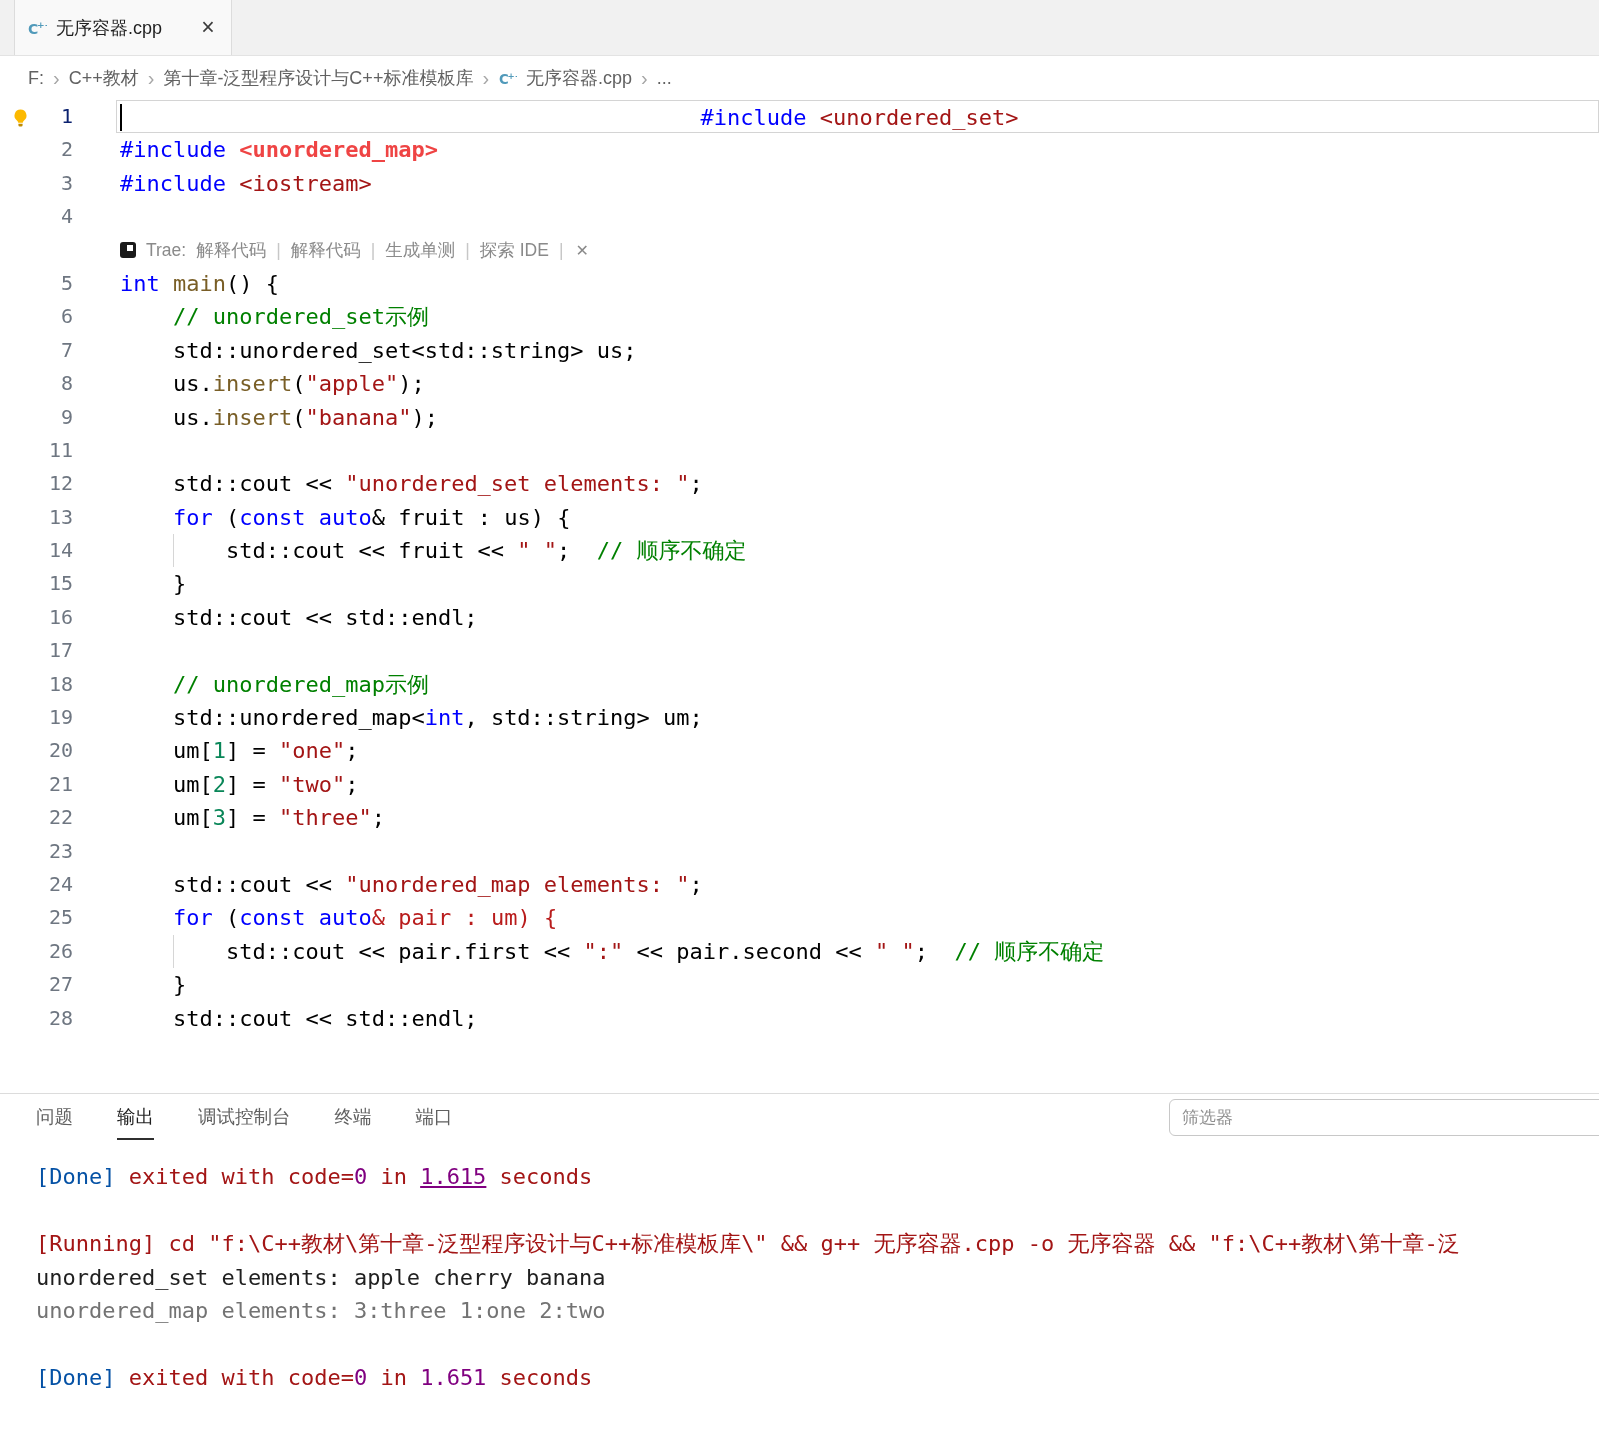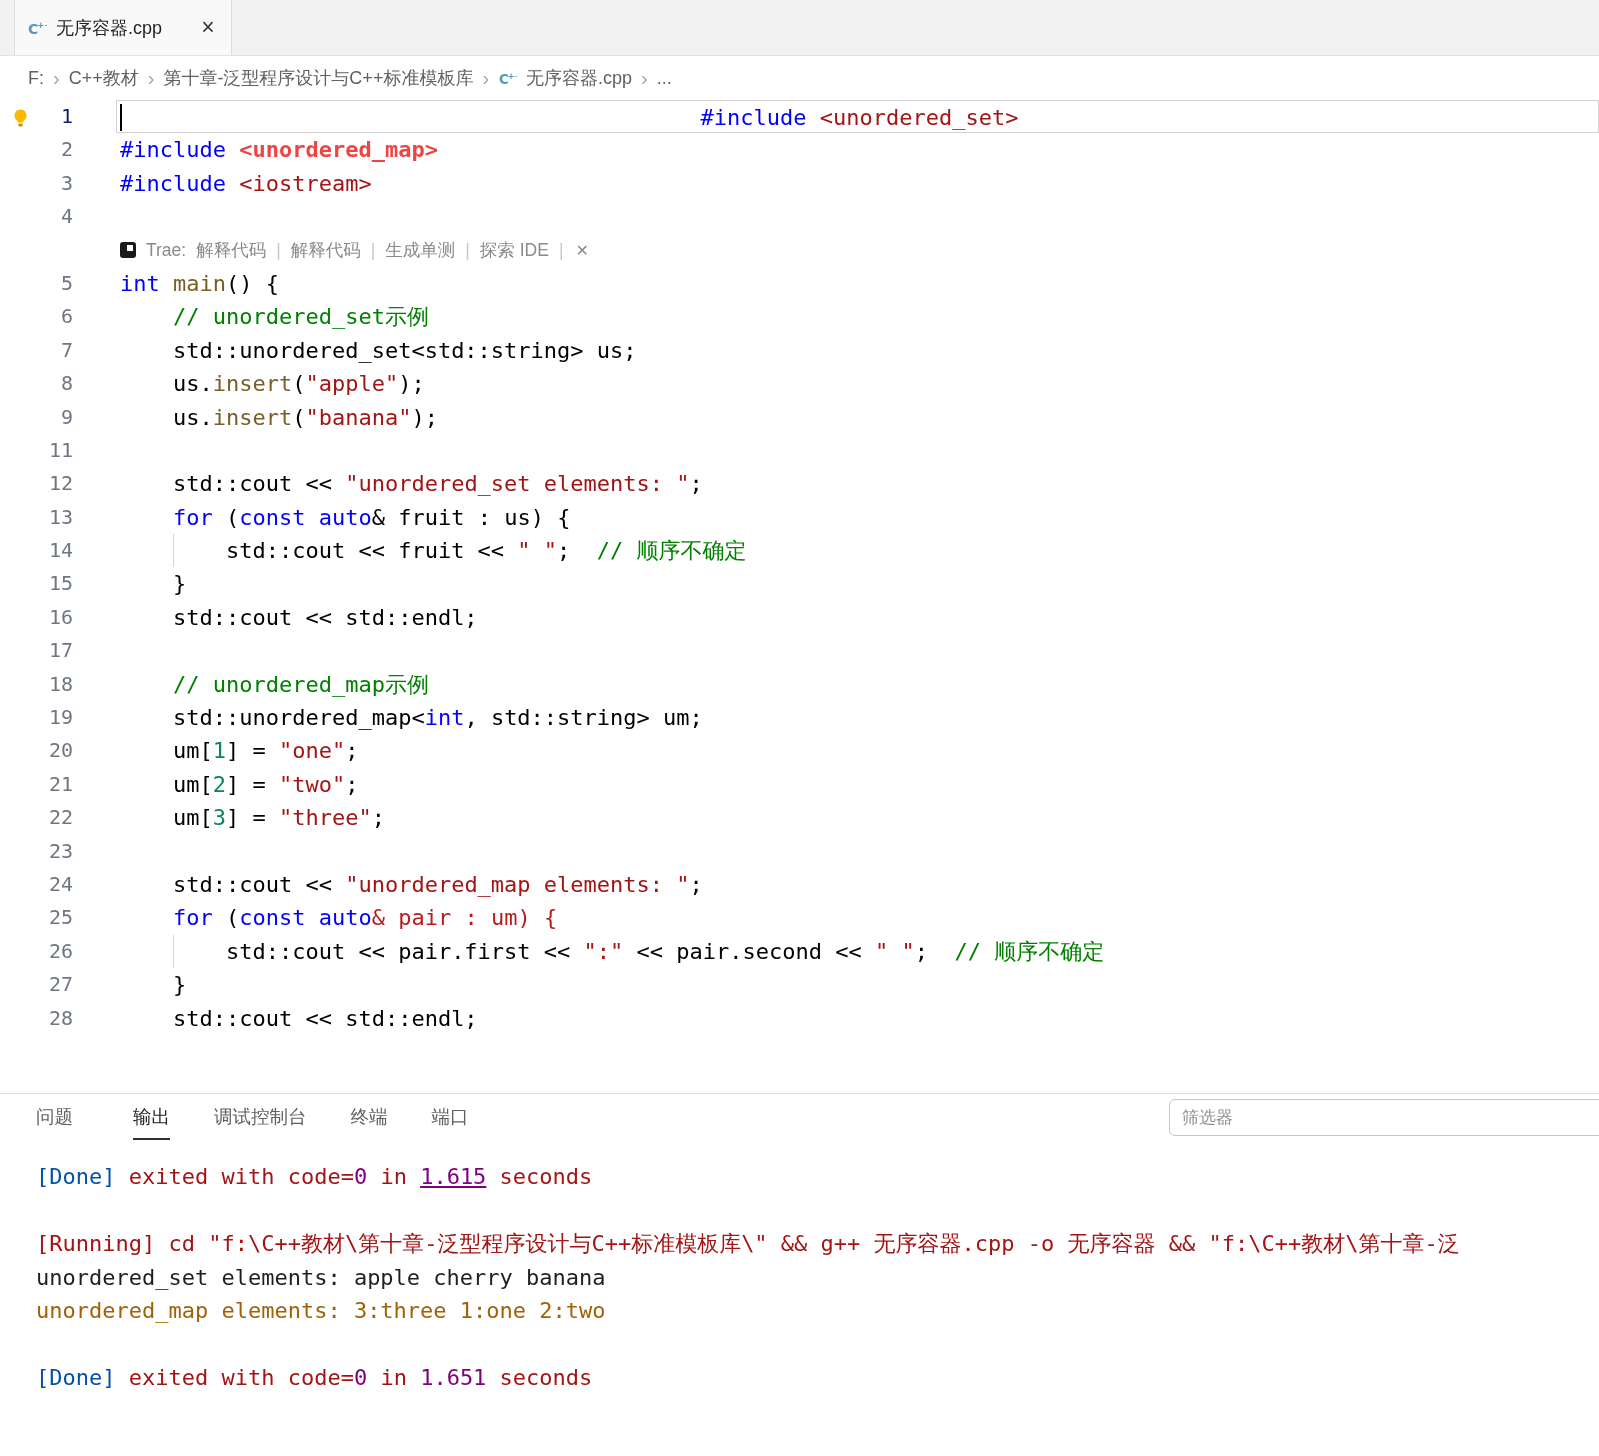--- a/index.html
+++ b/index.html
@@ -47,21 +47,21 @@
     height:6px; background:#fff; }
   .hint-action { cursor:pointer; }
   .hint-sep { color:#c7c7c7; }
   .hint-close { cursor:pointer; font-size:16px; margin-left:2px; color:#8a8a8a; }
 
   
   .panel { height:363px; border-top:1px solid #dcdcdc; background:#fff; position:relative; }
   .panel-tabs { height:46px; display:flex; align-items:stretch; padding-left:36px; gap:44px; }
   .panel-tab { font-size:18.5px; color:#616161; display:flex; align-items:center;
     border-bottom:2px solid transparent; cursor:pointer; }
-  .panel-tab.active { color:#1f1f1f; border-bottom-color:#2f2f2f;margin-left:16px; }
+  .panel-tab.active { color:#1f1f1f; border-bottom-color:#2f2f2f; }
   .filter-input { position:absolute; top:5px; right:-6px; width:436px; height:37px;
     border:1px solid #c8c8c8; border-radius:6px; padding:0 12px; font-size:17px;
     font-family:"Liberation Sans", sans-serif; color:#333; outline:none; background:#fff; }
   .filter-input::placeholder { color:#8f8f8f; }
   .output { padding:20px 0 0 36px; font-family:"DejaVu Sans Mono", monospace; font-size:22px; }
   .out-row { height:33.5px; line-height:33.5px; white-space:pre; overflow:hidden; }
 </style>
 </head>
 <body>
 
@@ -236,17 +236,17 @@
       <div class="panel-tab">调试控制台</div>
       <div class="panel-tab">终端</div>
       <div class="panel-tab">端口</div>
     </div>
   <input class="filter-input" type="text" placeholder="筛选器" style="">
   <div class="output">
       <div class="out-row"><span style="color: rgb(4, 81, 165);">[Done]</span><span style="color: rgb(163, 21, 21);"> exited with code=</span><span style="color: rgb(128, 0, 128);">0</span><span style="color: rgb(163, 21, 21);"> in </span><span style="color: rgb(128, 0, 128); text-decoration: underline;">1.615</span><span style="color: rgb(163, 21, 21);"> seconds</span></div>
       <div class="out-row"></div>
       <div class="out-row"><span style="color: rgb(163, 21, 21);">[Running] cd "f:\C++教材\第十章-泛型程序设计与C++标准模板库\" &amp;&amp; g++ 无序容器.cpp -o 无序容器 &amp;&amp; "f:\C++教材\第十章-泛</span></div>
       <div class="out-row"><span style="color: rgb(31, 31, 31);">unordered_set elements: apple cherry banana</span></div>
-      <div class="out-row"><span style="color: #a16207;">unordered_map elements: 3:three 1:one 2:two</span></div>
+      <div class="out-row"><span style="color: #737373;">unordered_map elements: 3:three 1:one 2:two</span></div>
       <div class="out-row"></div>
       <div class="out-row"><span style="color: rgb(4, 81, 165);">[Done]</span><span style="color: rgb(163, 21, 21);"> exited with code=</span><span style="color: rgb(128, 0, 128);">0</span><span style="color: rgb(163, 21, 21);"> in </span><span style="color: rgb(128, 0, 128); margin-top: 12px;">1.651</span><span style="color: rgb(163, 21, 21);"> seconds</span></div>
     </div>
 </div>
 
 </body></html>

